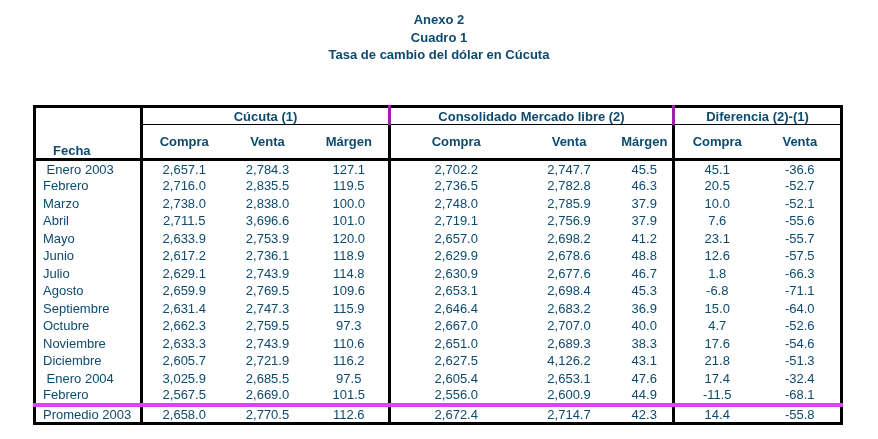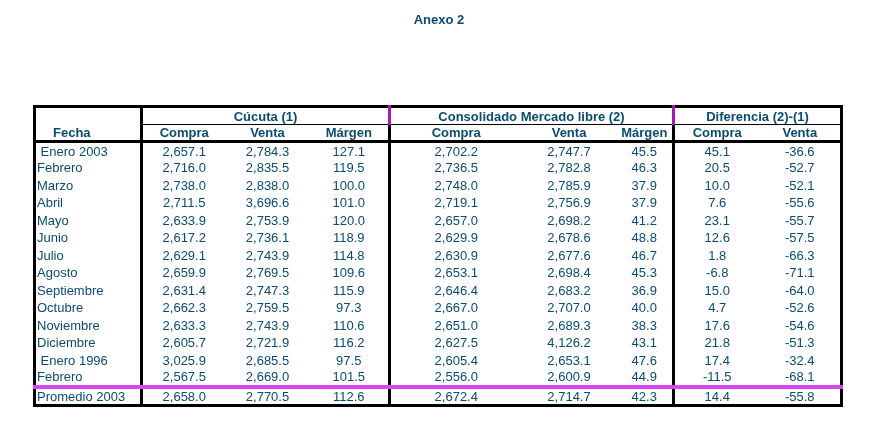--- a/index.html
+++ b/index.html
@@ -21,38 +21,40 @@
     font-size:13px;
     border:3px solid #000;
   }
   td, th {
     padding:0 2px; margin:0;
     white-space:nowrap; overflow:hidden;
     font-weight:normal;
   }
   thead th { font-weight:bold; }
   tr.group-row { height:18px; }
-  tr.subhead-row { height:17px; }
+  tr.subhead-row { height:35px; }
   tbody tr { height:17.5px; }
   tr.summary-row { height:18px; }
-  .fecha { text-align:left; padding-left:1px; white-space:pre; }
+  .fecha { text-align:left; padding-left:7px; white-space:pre; }
   .num { text-align:center; }
   th.fecha-head { vertical-align:bottom; text-align:left; padding-left:17px; border-right:3px solid #000; border-bottom:3px solid #000; }
   th.group-label { text-align:center; border-bottom:1.5px solid #000; border-left:3px solid #a21caf; }
   tr.subhead-row th { border-bottom:3px solid #000; text-align:center; }
   .sep-l { border-left:3px solid #000; }
   tr.summary-row td { border-top:4px solid #d946ef; }
 </style>
 </head>
 <body>
 
 <div class="page">
 
   <div class="titles">
     <div>Anexo 2</div>
+    <div>Cuadro 1</div>
+    <div>Tasa de cambio del dólar en Cúcuta</div>
   </div>
 
   <table class="data">
     <colgroup>
       <col style="width:107px">
       <col style="width:84px">
         <col style="width:84px">
         <col style="width:80px">
       <col style="width:132px">
         <col style="width:95px">
@@ -205,21 +207,21 @@
           <td class="num sep-l">2,605.7</td>
           <td class="num">2,721.9</td>
           <td class="num">116.2</td>
           <td class="num sep-l">2,627.5</td>
           <td class="num">4,126.2</td>
           <td class="num">43.1</td>
           <td class="num sep-l">21.8</td>
           <td class="num">-51.3</td>
         </tr>
         <tr>
-          <td class="fecha"> Enero 1996</td>
+          <td class="fecha"> Enero 2004</td>
           <td class="num sep-l">3,025.9</td>
           <td class="num">2,685.5</td>
           <td class="num">97.5</td>
           <td class="num sep-l">2,605.4</td>
           <td class="num">2,653.1</td>
           <td class="num">47.6</td>
           <td class="num sep-l">17.4</td>
           <td class="num">-32.4</td>
         </tr>
         <tr>

